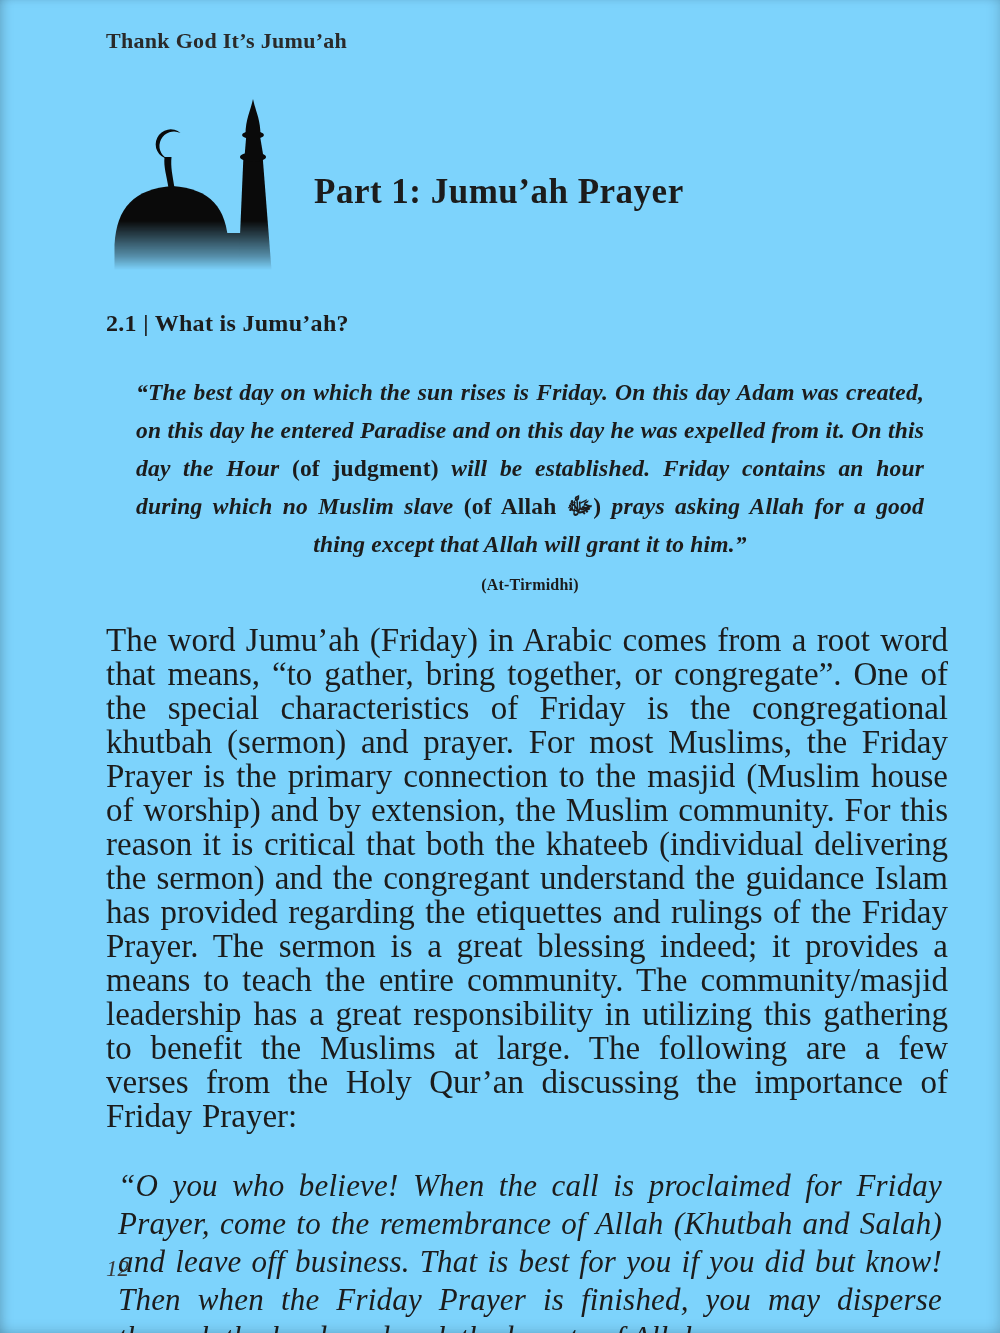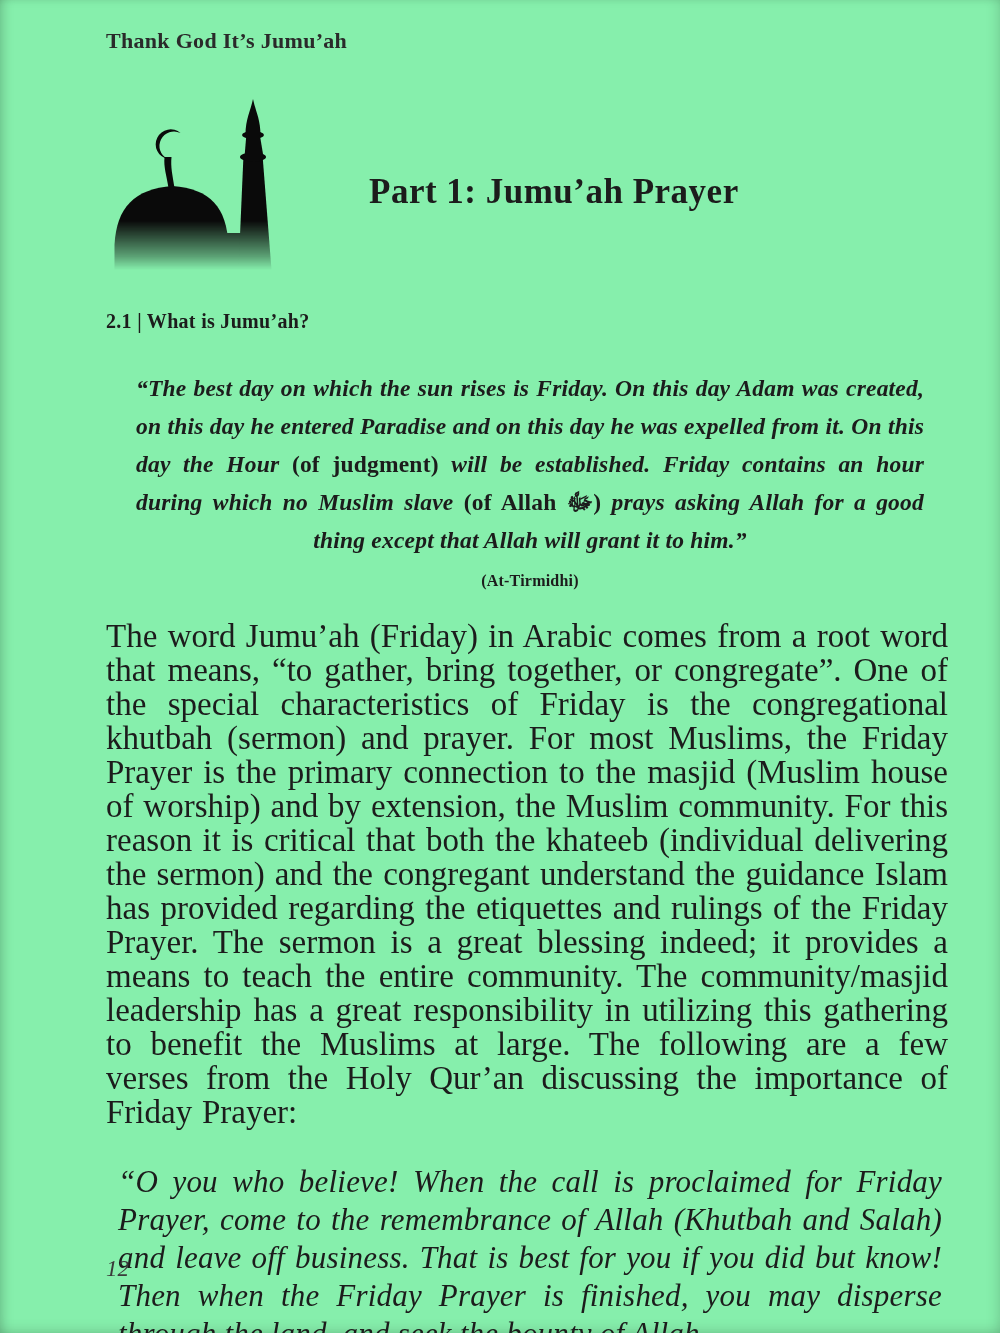--- a/index.html
+++ b/index.html
@@ -5,21 +5,21 @@
   html, body { margin: 0; padding: 0; }
   body {
     background: #d9d9d9;
     font-family: "Liberation Serif", "DejaVu Serif", serif;
   }
   .page {
     position: relative;
     width: 1000px;
     height: 1333px;
     margin: 0 auto;
-    background: #86efac;
+    background: #7dd3fc;
     color: #1c1c1c;
     overflow: hidden;
     box-shadow:
       inset 10px 0 12px -8px rgba(0,0,0,0.22),
       inset -10px 0 14px -9px rgba(0,0,0,0.16),
       inset 0 -12px 14px -10px rgba(0,0,0,0.14),
       inset 0 8px 10px -8px rgba(0,0,0,0.08);
   }
   .content {
     padding: 28px 52px 0 106px;
@@ -41,26 +41,26 @@
     height: 175px;
     flex: 0 0 auto;
     margin-left: 2px;
     -webkit-mask-image: linear-gradient(to bottom, #000 72%, rgba(0,0,0,0.35) 92%, rgba(0,0,0,0) 100%);
     mask-image: linear-gradient(to bottom, #000 72%, rgba(0,0,0,0.35) 92%, rgba(0,0,0,0) 100%);
   }
   .mosque-wrap svg { width: 100%; height: 100%; display: block; }
   .part-title {
     font-size: 35px;
     font-weight: bold;
-    margin: 0 0 58px 86px;
+    margin: 0 0 58px 31px;
     letter-spacing: 0.5px;
     white-space: nowrap;
   }
   .section-heading {
-    font-size: 20px;
+    font-size: 24px;
     font-weight: bold;
     margin-top: 40px;
     letter-spacing: 0.3px;
   }
   .quote {
     margin: 36px 24px 0 30px;
     font-size: 23.5px;
     font-style: italic;
     line-height: 38px;
     text-align: justify;

